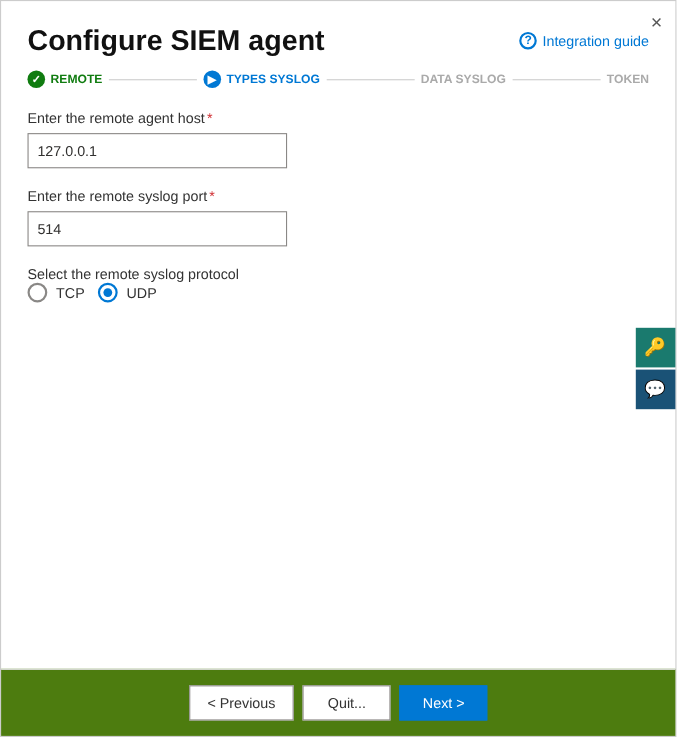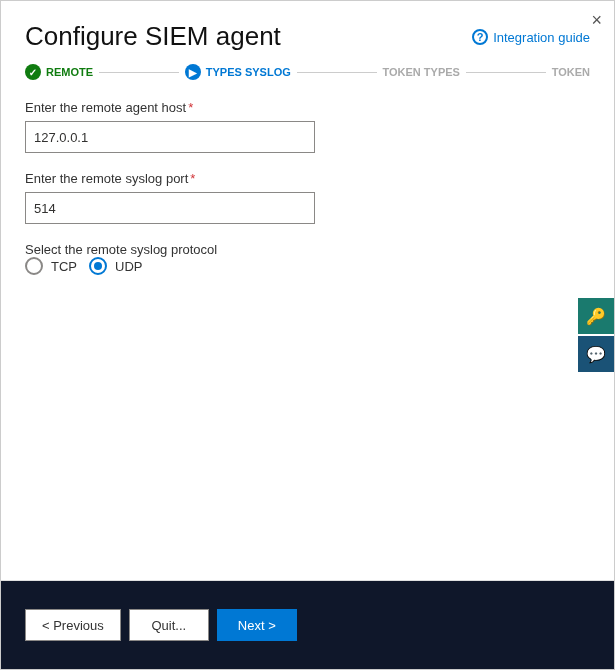--- a/index.html
+++ b/index.html
@@ -33,21 +33,21 @@
       line-height: 1;
     }
     .header {
       padding: 20px 24px 12px 24px;
       display: flex;
       align-items: flex-start;
       justify-content: space-between;
     }
     .title {
       font-size: 26px;
-      font-weight: 400;
+      font-weight: 700;
       color: #111;
     }
     .integration-guide {
       display: flex;
       align-items: center;
       gap: 5px;
       color: #0078d4;
       font-size: 13px;
       cursor: pointer;
       text-decoration: none;
@@ -120,21 +120,21 @@
       font-size: 13px;
       color: #333;
       margin-bottom: 6px;
       display: block;
     }
     .required {
       color: #d13438;
       margin-left: 2px;
     }
     .form-input {
-      width: 290px;
+      width: 236px;
       height: 32px;
       border: 1px solid #8a8886;
       padding: 0 8px;
       font-size: 13px;
       color: #323130;
       outline: none;
       background: #fff;
     }
     .protocol-label {
       font-size: 13px;
@@ -169,25 +169,26 @@
       height: 8px;
       border-radius: 50%;
       background: #0078d4;
     }
     .radio-text {
       font-size: 13px;
       color: #333;
     }
     .footer {
       border-top: 1px solid #e0e0e0;
-      padding: 28px 24px;
-      display: flex;
-      align-items: center;
+      padding: 14px 24px;
+      display: flex;
+      align-items: center;
+      justify-content: center;
       gap: 8px;
-      background: #0f172a;
+      background: #4d7c0f;
     }
     .btn {
       height: 32px;
       padding: 0 16px;
       font-size: 13px;
       cursor: pointer;
       border: 1px solid #8a8886;
       background: #fff;
       color: #333;
       min-width: 80px;
@@ -241,21 +242,21 @@
       <div class="step-icon complete">✓</div>
       <span class="step-label complete">REMOTE</span>
     </div>
     <div class="step-line"></div>
     <div class="step">
       <div class="step-icon active">▶</div>
       <span class="step-label active">TYPES SYSLOG</span>
     </div>
     <div class="step-line"></div>
     <div class="step">
-      <span class="step-label inactive">TOKEN TYPES</span>
+      <span class="step-label inactive">DATA SYSLOG</span>
     </div>
     <div class="step-line"></div>
     <div class="step">
       <span class="step-label inactive">TOKEN</span>
     </div>
   </div>
 
   <div class="content">
     <div class="form-group">
       <label class="form-label">

